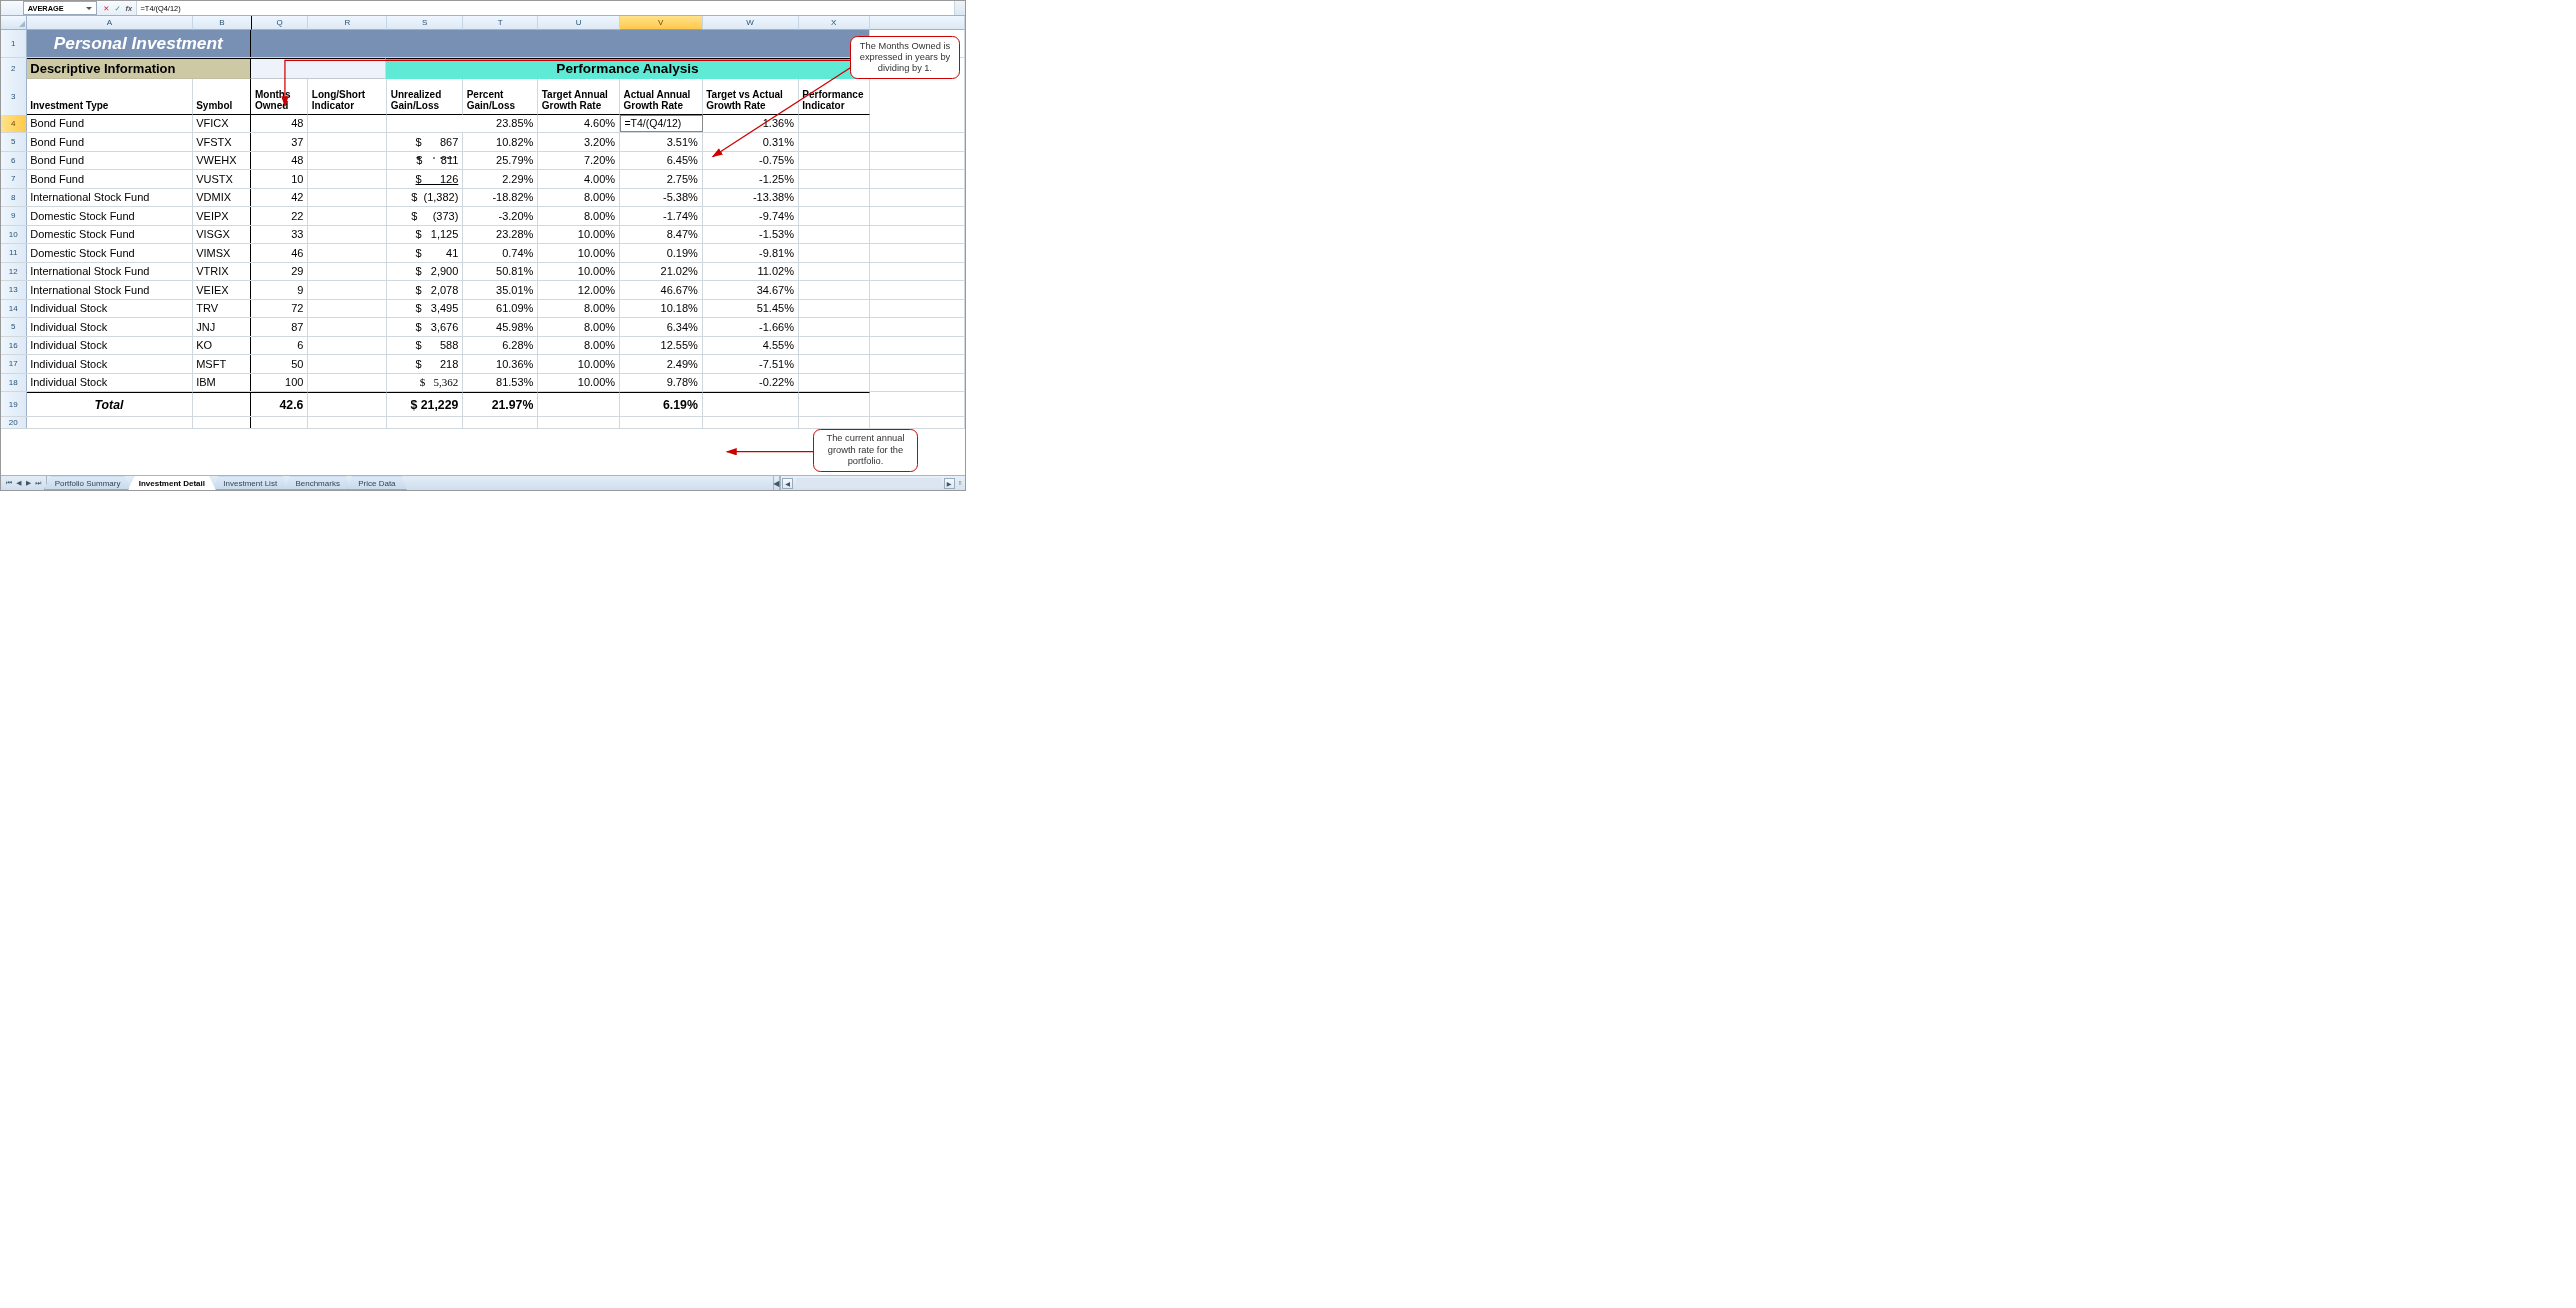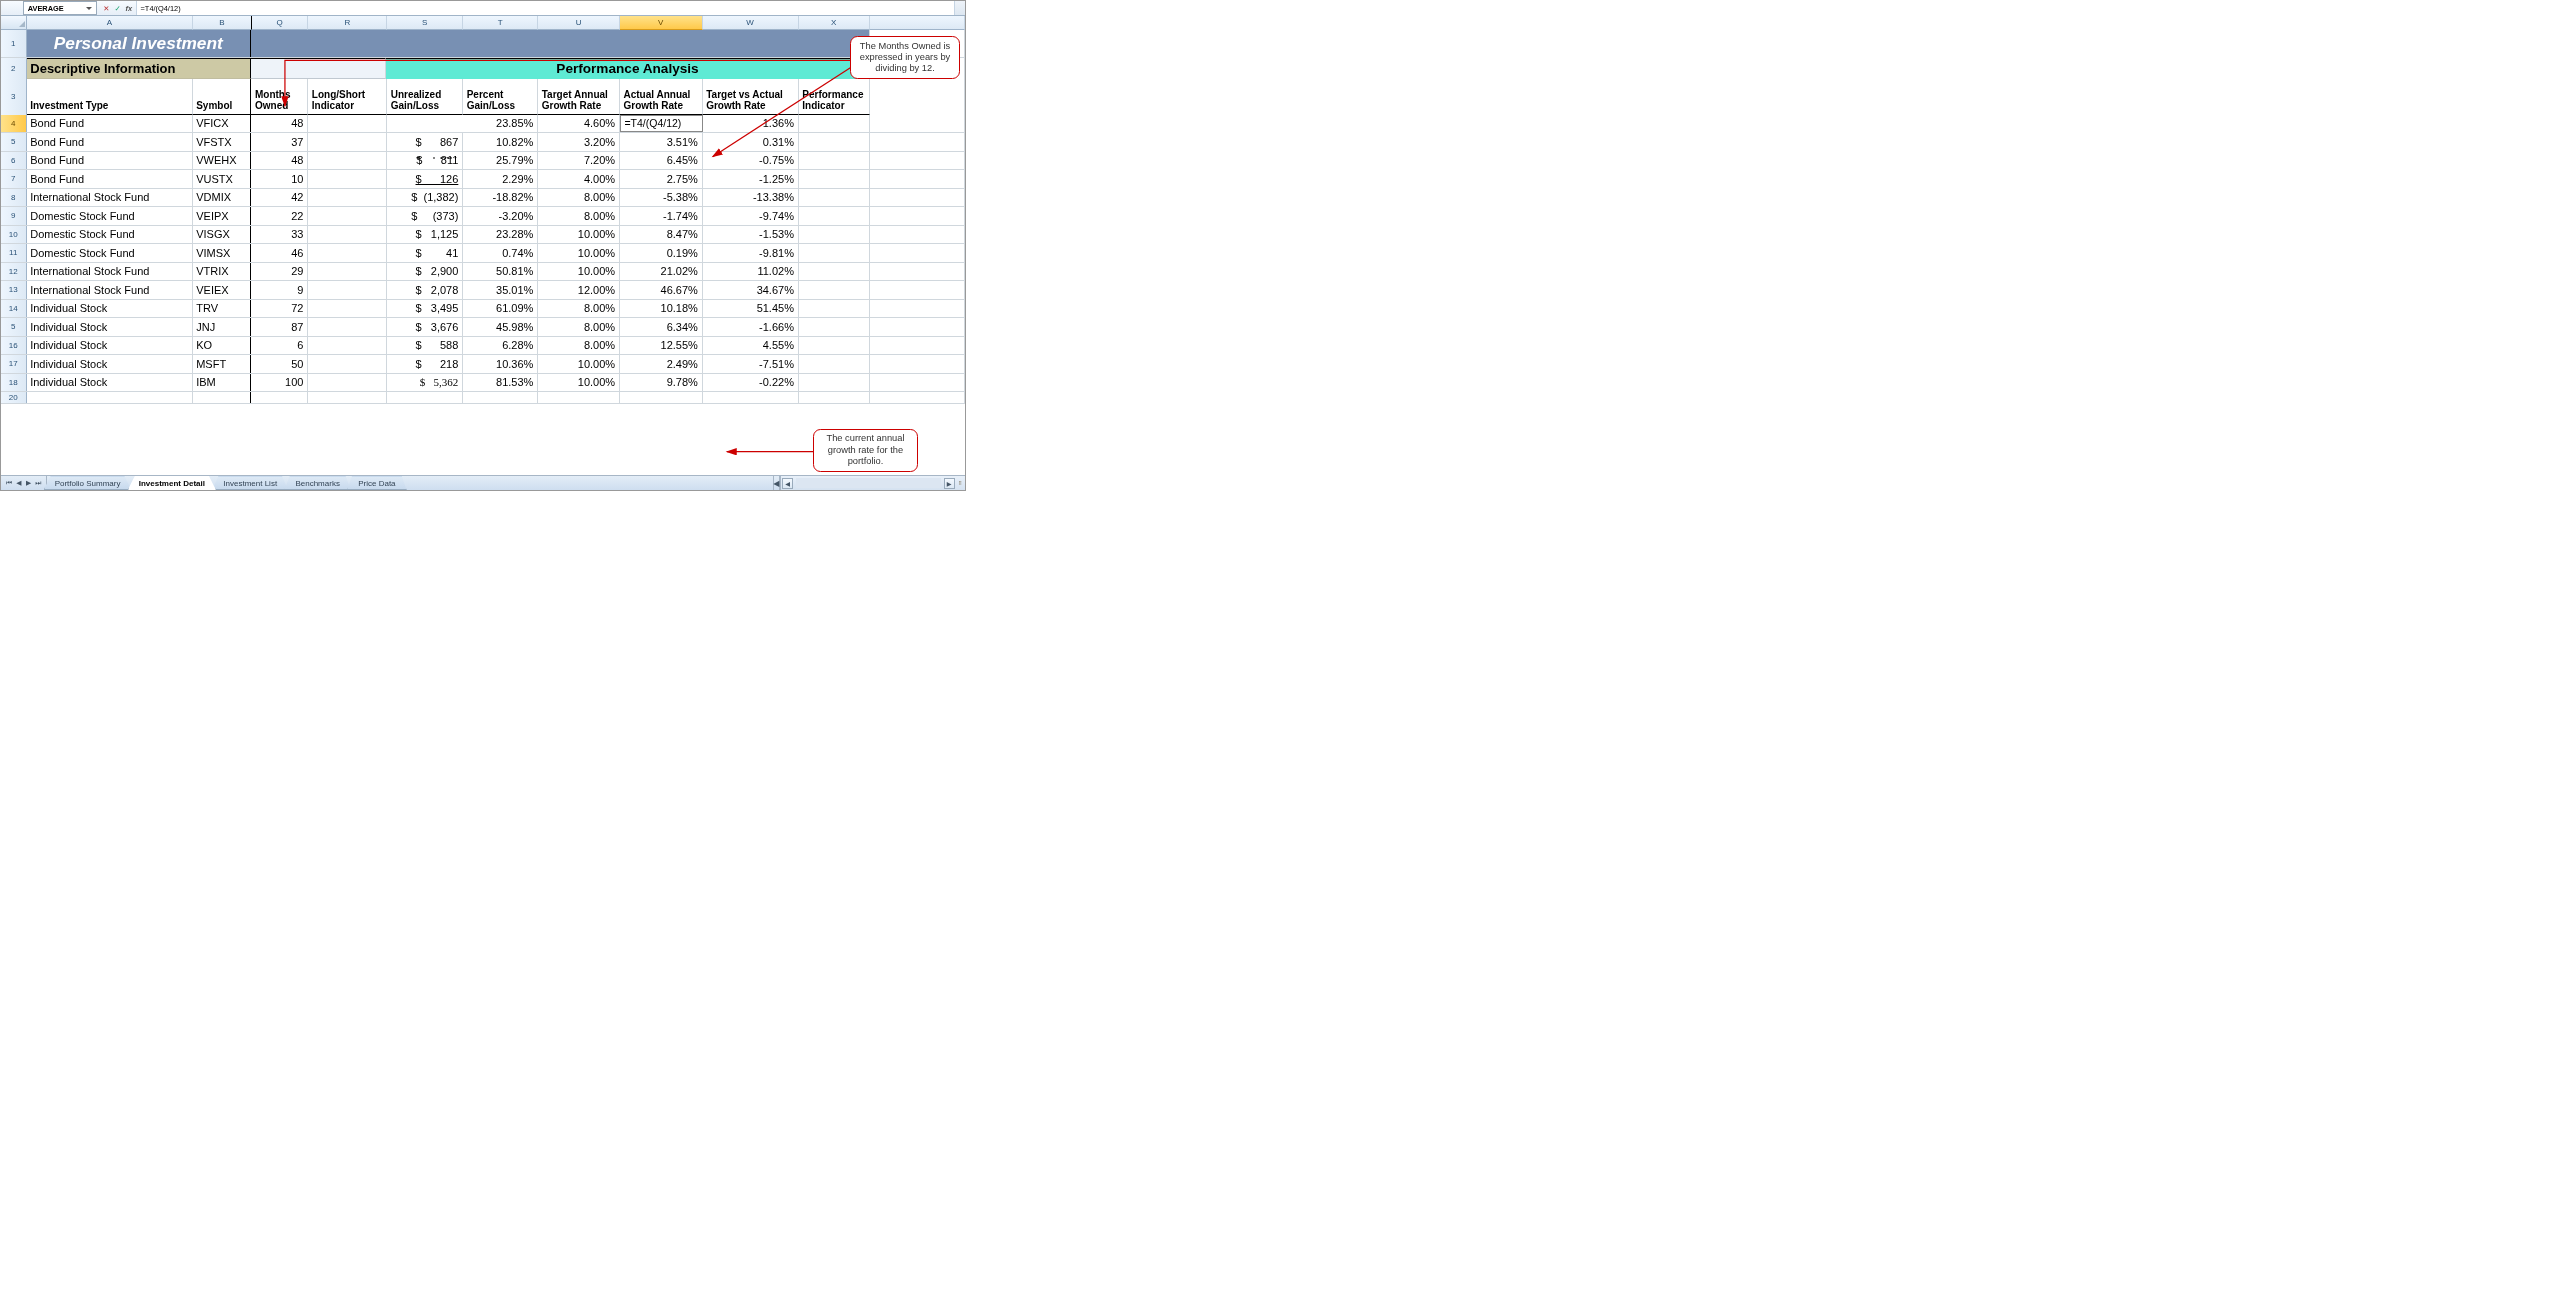--- a/index.html
+++ b/index.html
@@ -345,39 +345,55 @@
           <div class="cell wS ral" style="white-space: pre; font-family: Liberation Serif, serif;">$   5,362</div>
           <div class="cell wT ral">81.53%</div>
           <div class="cell wU ral">10.00%</div>
           <div class="cell wV ral">9.78%</div>
           <div class="cell wW ral">-0.22%</div>
           <div class="cell wX"></div>
           <div class="cell wgap"></div>
         </div>
       </div>
 
+    <div class="row r19 total-row">
+      <div class="rh" style="font-weight:normal">19</div>
+      <div class="cell wA ctr" style="font-style:italic">
+          <span>Total</span>
+        </div>
+      <div class="cell wB divAB"></div>
+      <div class="cell wQ ral">42.6</div>
+      <div class="cell wR"></div>
+      <div class="cell wS ral" style="white-space:pre">$ 21,229</div>
+      <div class="cell wT ral">21.97%</div>
+      <div class="cell wU"></div>
+      <div class="cell wV ral">6.19%</div>
+      <div class="cell wW" style="border-top:1.9px solid #000"></div>
+      <div class="cell wX" style="border-top:1.9px solid #000"></div>
+      <div class="cell wgap" style="border-top:none"></div>
+    </div>
 
     <div class="row" style="height:12.3px;border-bottom:0.6px solid #d0d7dd">
       <div class="rh">20</div>
       <div class="cell wA"></div>
       <div class="cell wB divAB"></div>
       <div class="cell wQ"></div>
       <div class="cell wR"></div>
       <div class="cell wS"></div>
       <div class="cell wT"></div>
       <div class="cell wU"></div>
       <div class="cell wV"></div>
       <div class="cell wW"></div>
       <div class="cell wX"></div>
       <div class="cell wgap"></div>
     </div>
 
   </div>
 
-  <div class="callout" style="top:35px;right:5px;width:110px"><span>The Months Owned is expressed in years by dividing by 12.</span></div>
+  <div class="callout" style="top:35px;right:5px;width:110px"><span>The Months Owned is expressed in years by dividing by 1.</span></div>
   <div class="callout" style="bottom:18.5px;right:47px;width:105px"><span>The current annual growth rate for the portfolio.</span></div>
 
   <svg class="overlay" width="966" height="491" viewBox="0 0 1565 795">
     <defs>
       <marker id="ah" markerWidth="10" markerHeight="10" refX="8" refY="3" orient="auto">
         <path d="M0,0 L9,3 L0,6 Z" fill="#c00"></path>
       </marker>
     </defs>
 
     <path d="M1376,96 L460,96 L460,170" stroke="#c00" stroke-width="2" fill="none" marker-end="url(#ah)"></path>

